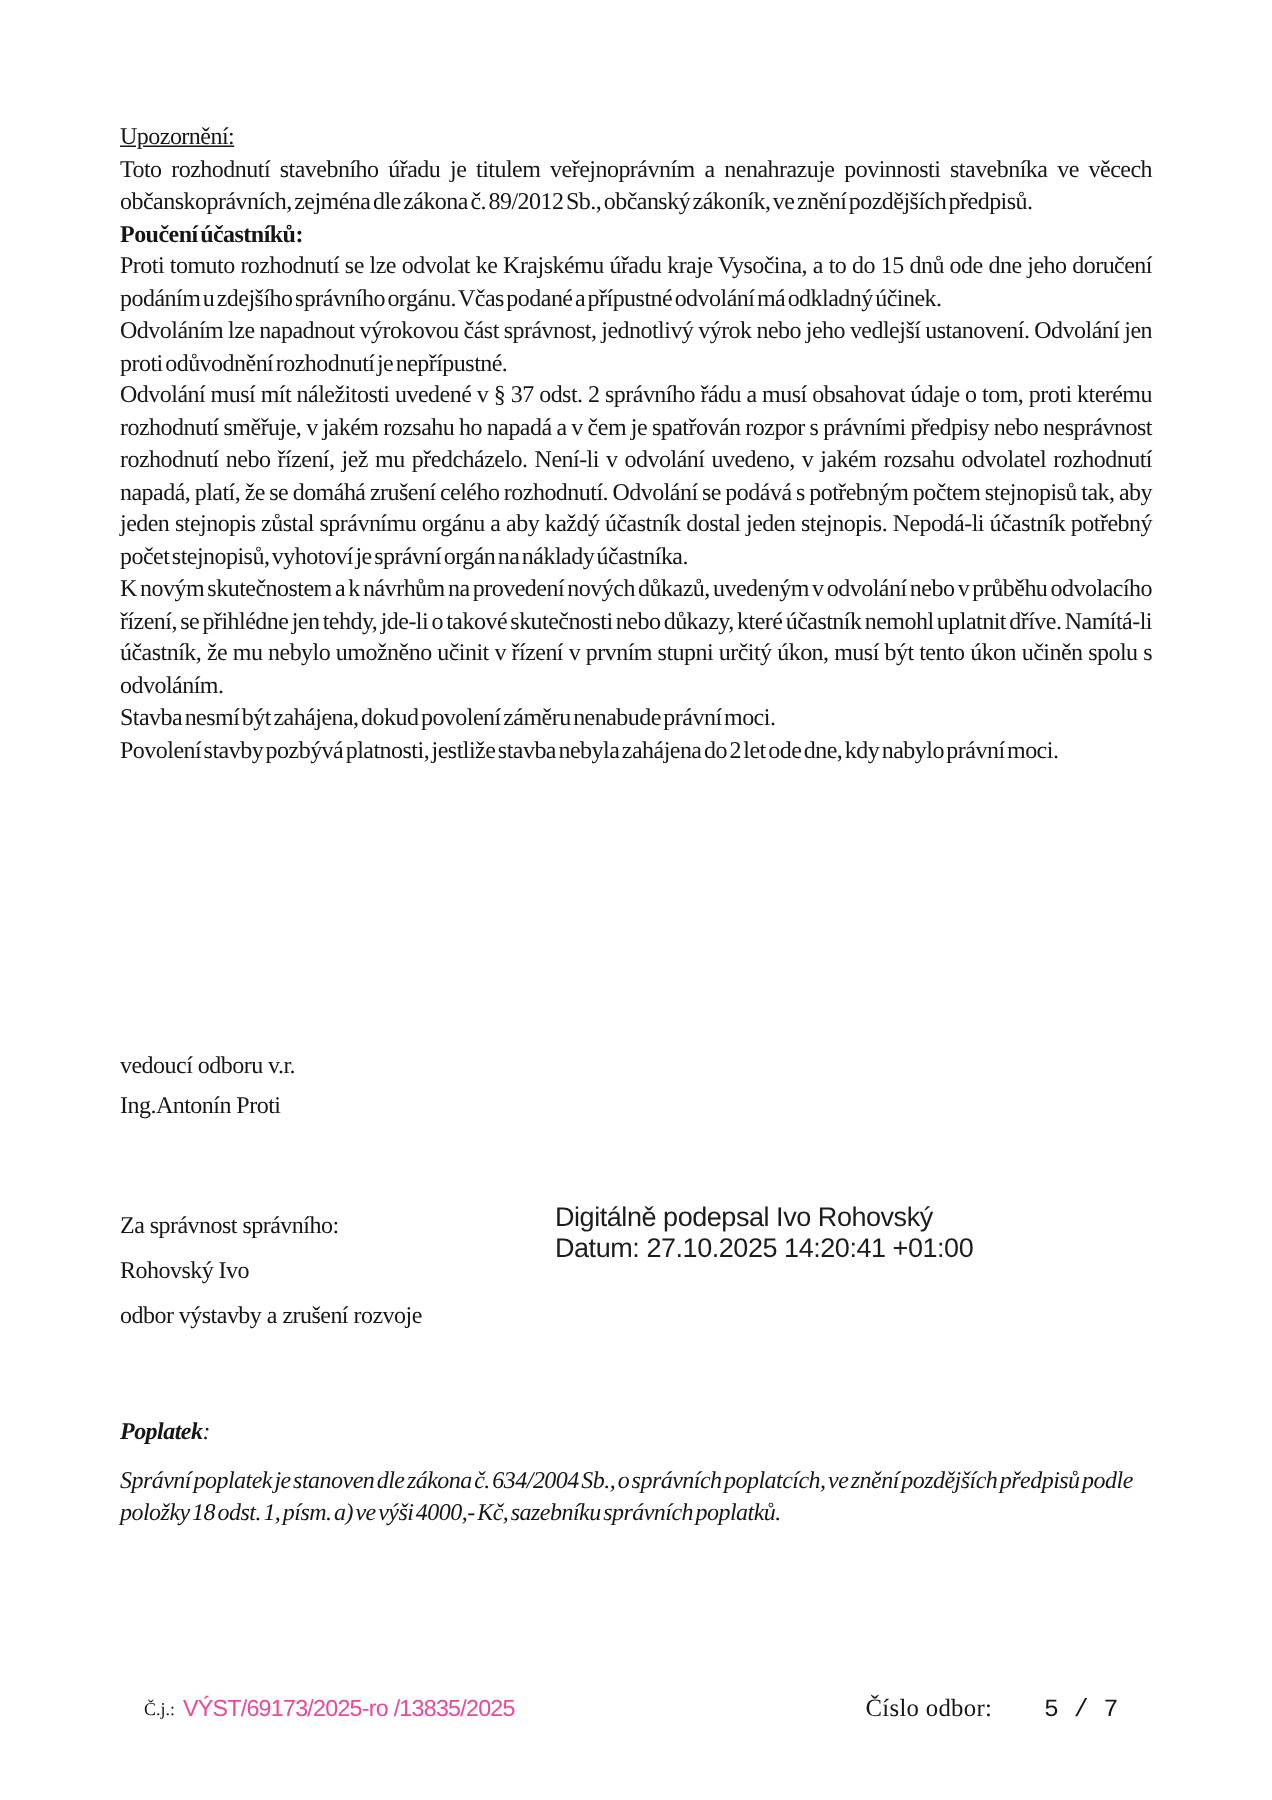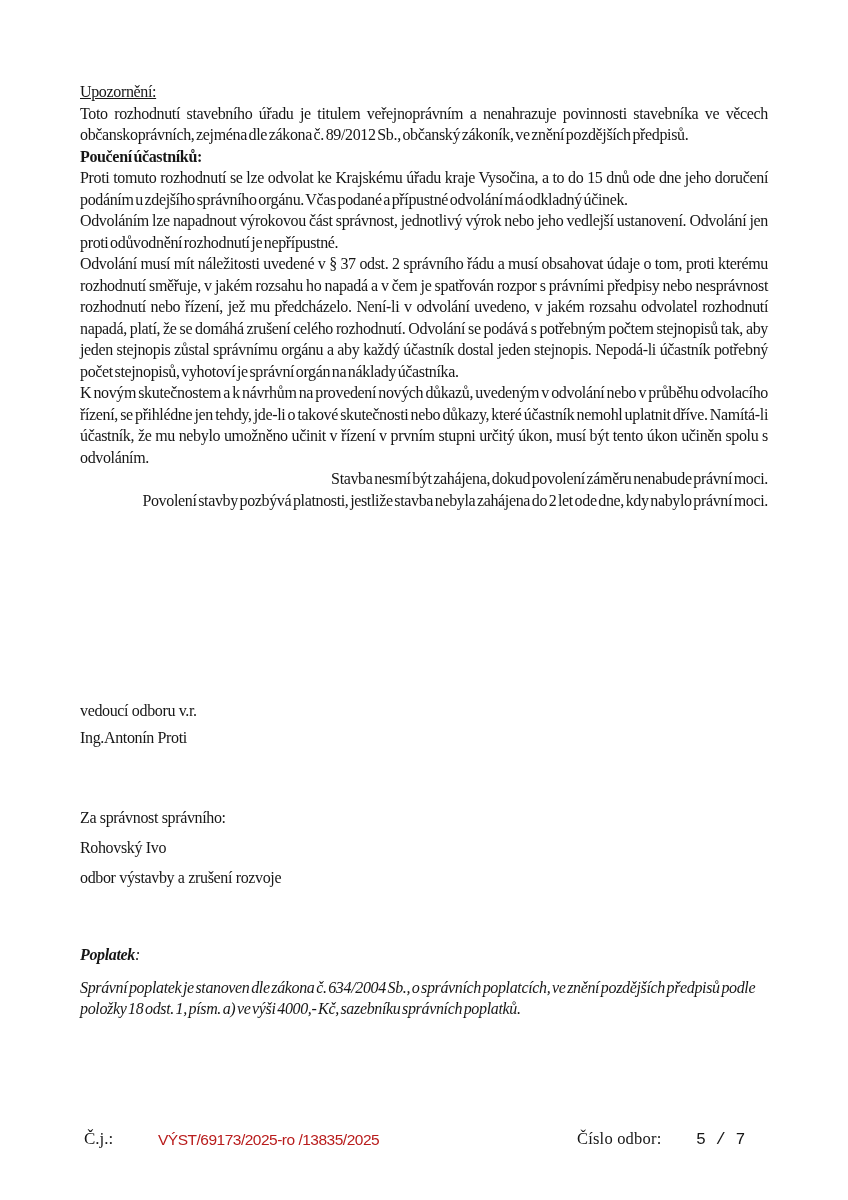--- a/index.html
+++ b/index.html
@@ -33,21 +33,21 @@
   .p-notice { text-align: justify; }
   .advice-heading {
     font-weight: bold;
     margin-top: 42px;
     margin-bottom: 12px;
   }
   .para {
     text-align: justify;
     margin-bottom: 10px;
   }
-  .para.single { text-align: right; }
+  .para.single { text-align: left; }
 
   
   .sign-block {
     position: absolute;
     left: 80px;
     top: 700px;
     line-height: 21.5px;
     letter-spacing: -0.35px;
   }
   .sign-block .line + .line { margin-top: 5px; }
@@ -93,30 +93,29 @@
   
   .footer {
     position: absolute;
     left: 80px;
     top: 1128px;
     width: 688px;
     height: 24px;
     line-height: 22px;
   }
   .footer .ref-label {
-    position: absolute; left: 4px; top: 0;
-    font-size: 17px;
+    position: absolute; left: 16px; top: 0;
+    font-size: 12px;
   }
   .footer .ref-value {
     position: absolute; left: 42px; top: 1px;
     font-family: "Liberation Sans", sans-serif;
     font-size: 15.5px;
     letter-spacing: -0.5px;
-    color: #b91c1c;
-    margin-left: 36px;
+    color: #ec4899;
   }
   .footer .page-label {
     position: absolute; left: 497px; top: 0;
     font-size: 16.5px;
     letter-spacing: 0.2px;
   }
   .footer .page-value {
     position: absolute; left: 616px; top: 1px;
     font-family: Liberation Mono, monospace;
     font-size: 16.5px;
@@ -144,20 +143,24 @@
     <div class="line">vedoucí odboru v.r.</div>
     <div class="line">Ing.Antonín Proti</div>
   </div>
 
   <div class="verify">
     <div class="left">
       <div class="line">Za správnost správního:</div>
       <div class="line">Rohovský Ivo</div>
       <div class="line">odbor výstavby a zrušení rozvoje</div>
     </div>
+    <div class="digital">
+      <div>Digitálně podepsal Ivo Rohovský</div>
+      <div>Datum: 27.10.2025 14:20:41 +01:00</div>
+    </div>
   </div>
 
   <div class="fee">
     <div class="hline"><span class="fee-heading">Poplatek</span><span class="fee-colon">:</span></div>
     <p>Správní poplatek je stanoven dle zákona č. 634/2004 Sb., o správních poplatcích, ve znění pozdějších předpisů podle položky 18 odst. 1, písm. a) ve výši 4000,- Kč, sazebníku správních poplatků.</p>
   </div>
 
   <div class="footer">
     <span class="ref-label">Č.j.:</span>
     <span class="ref-value">VÝST/69173/2025-ro /13835/2025</span>

